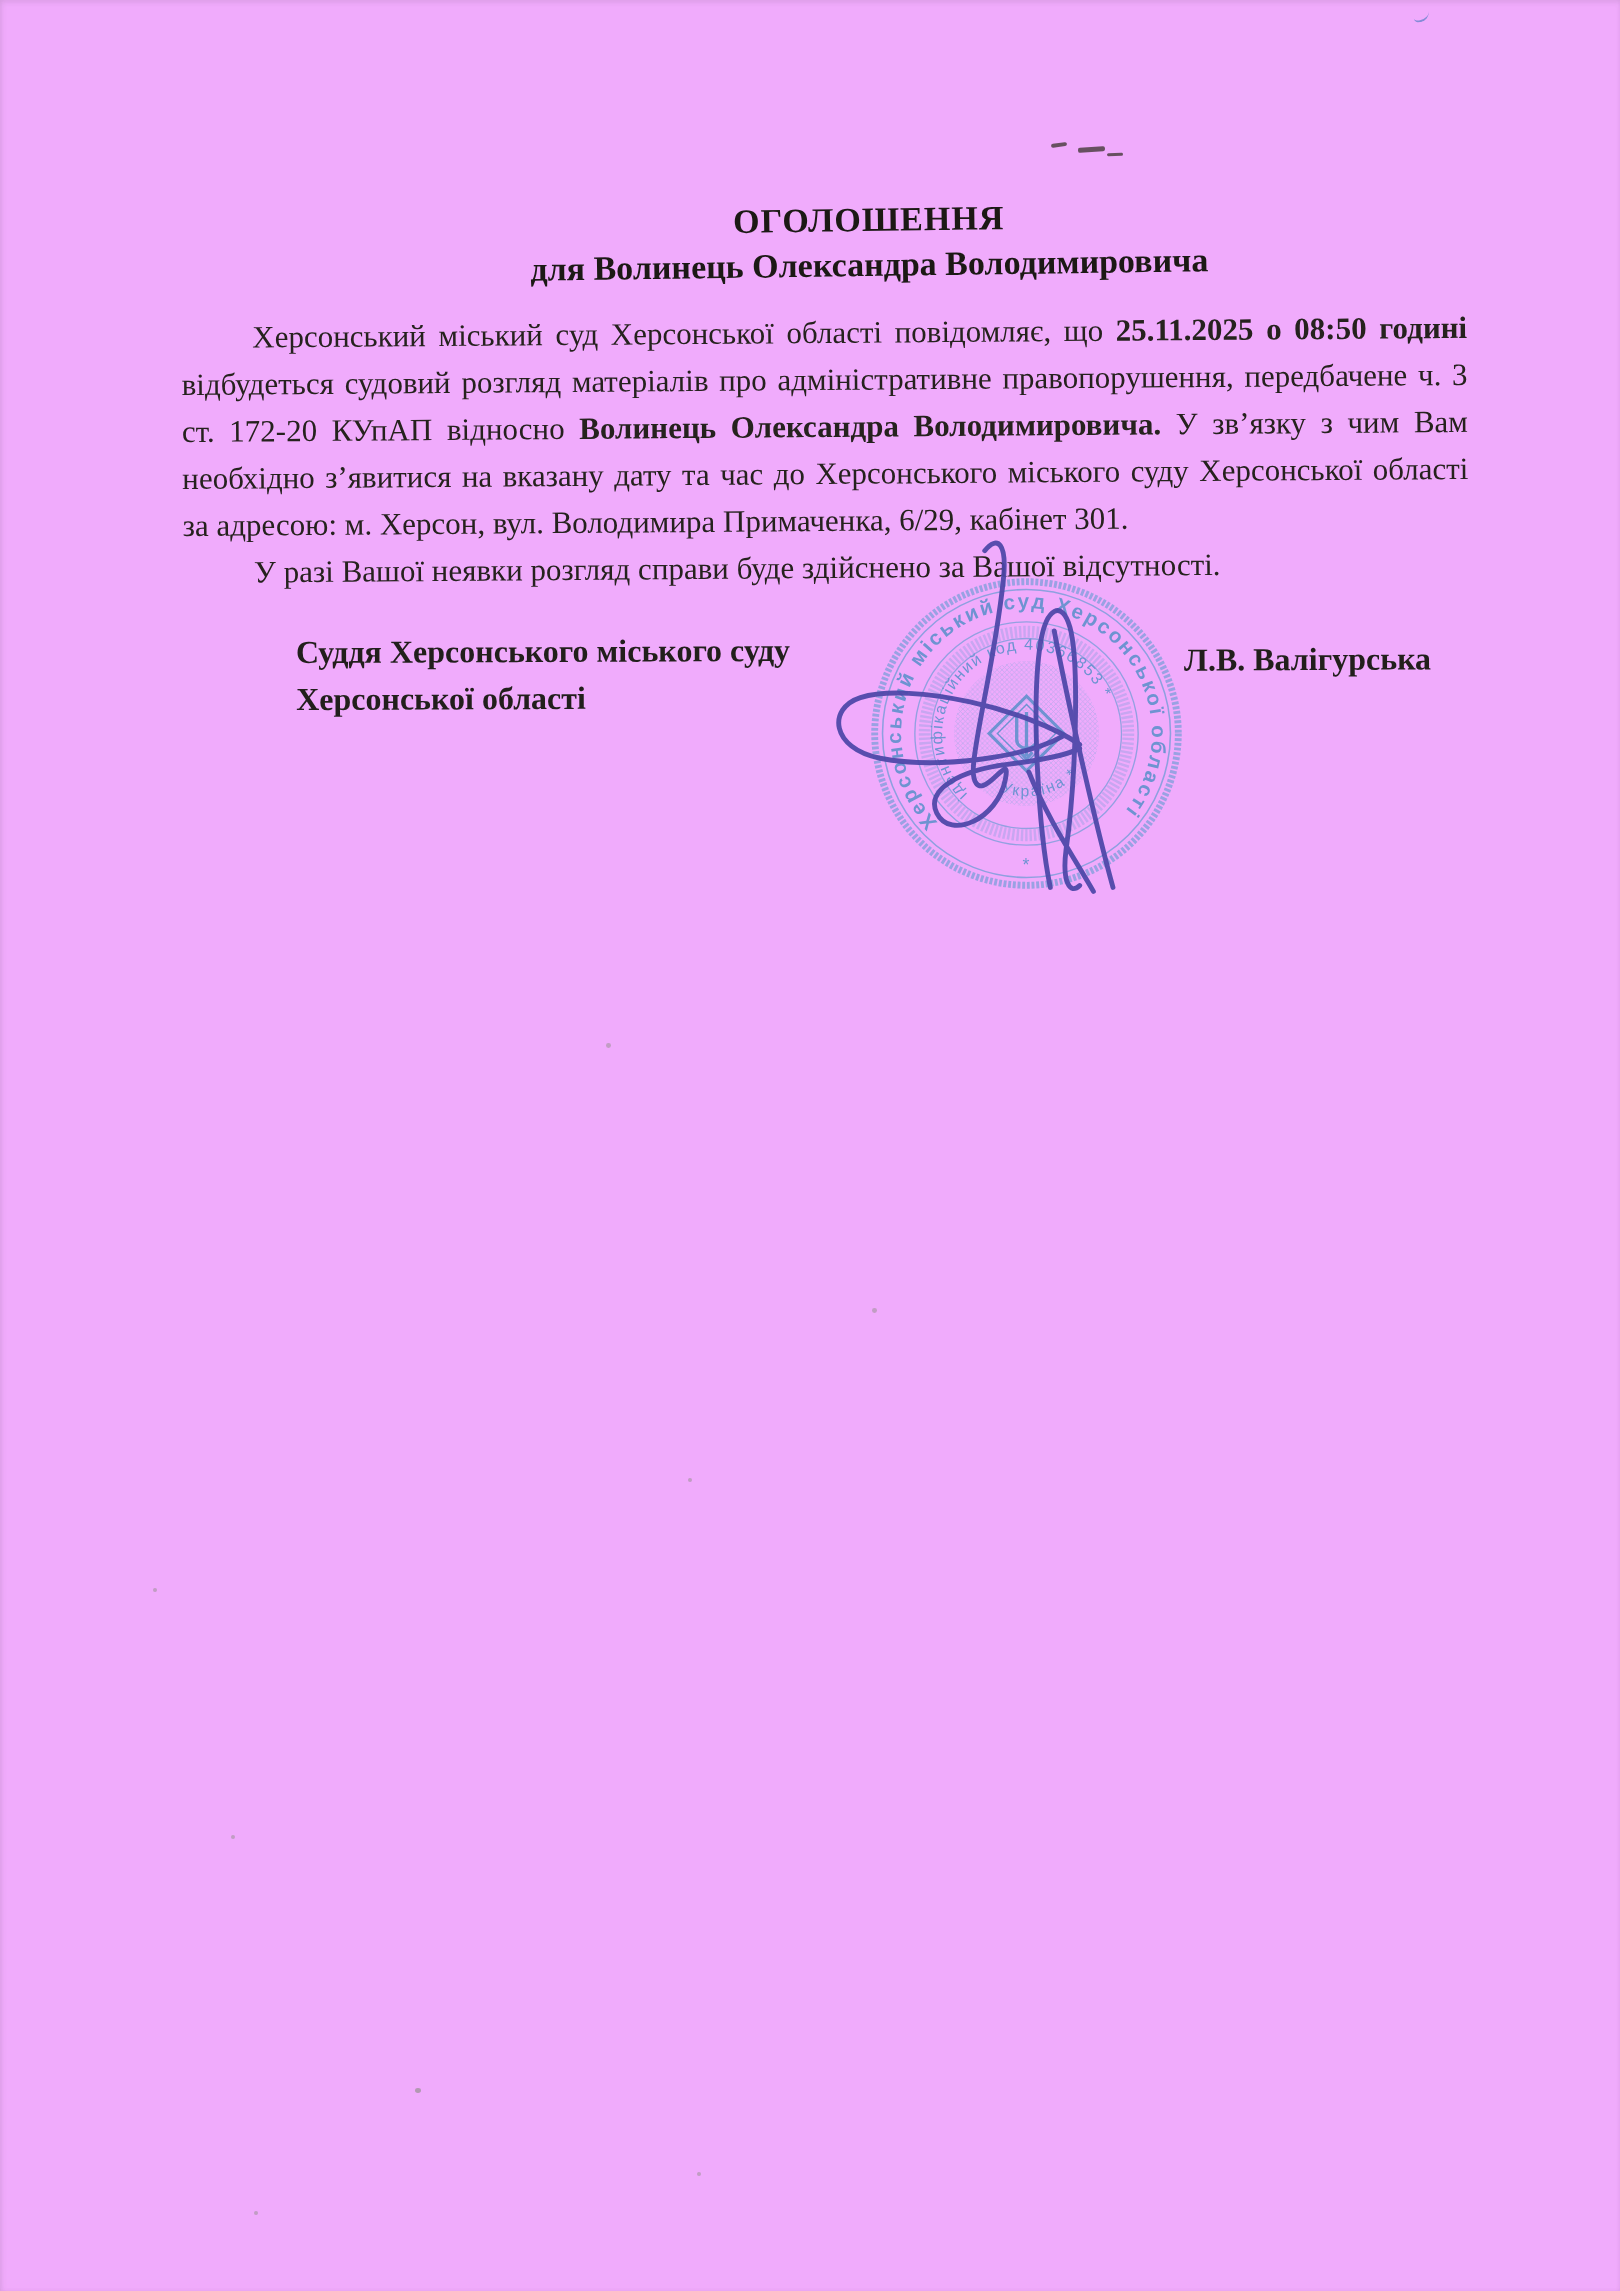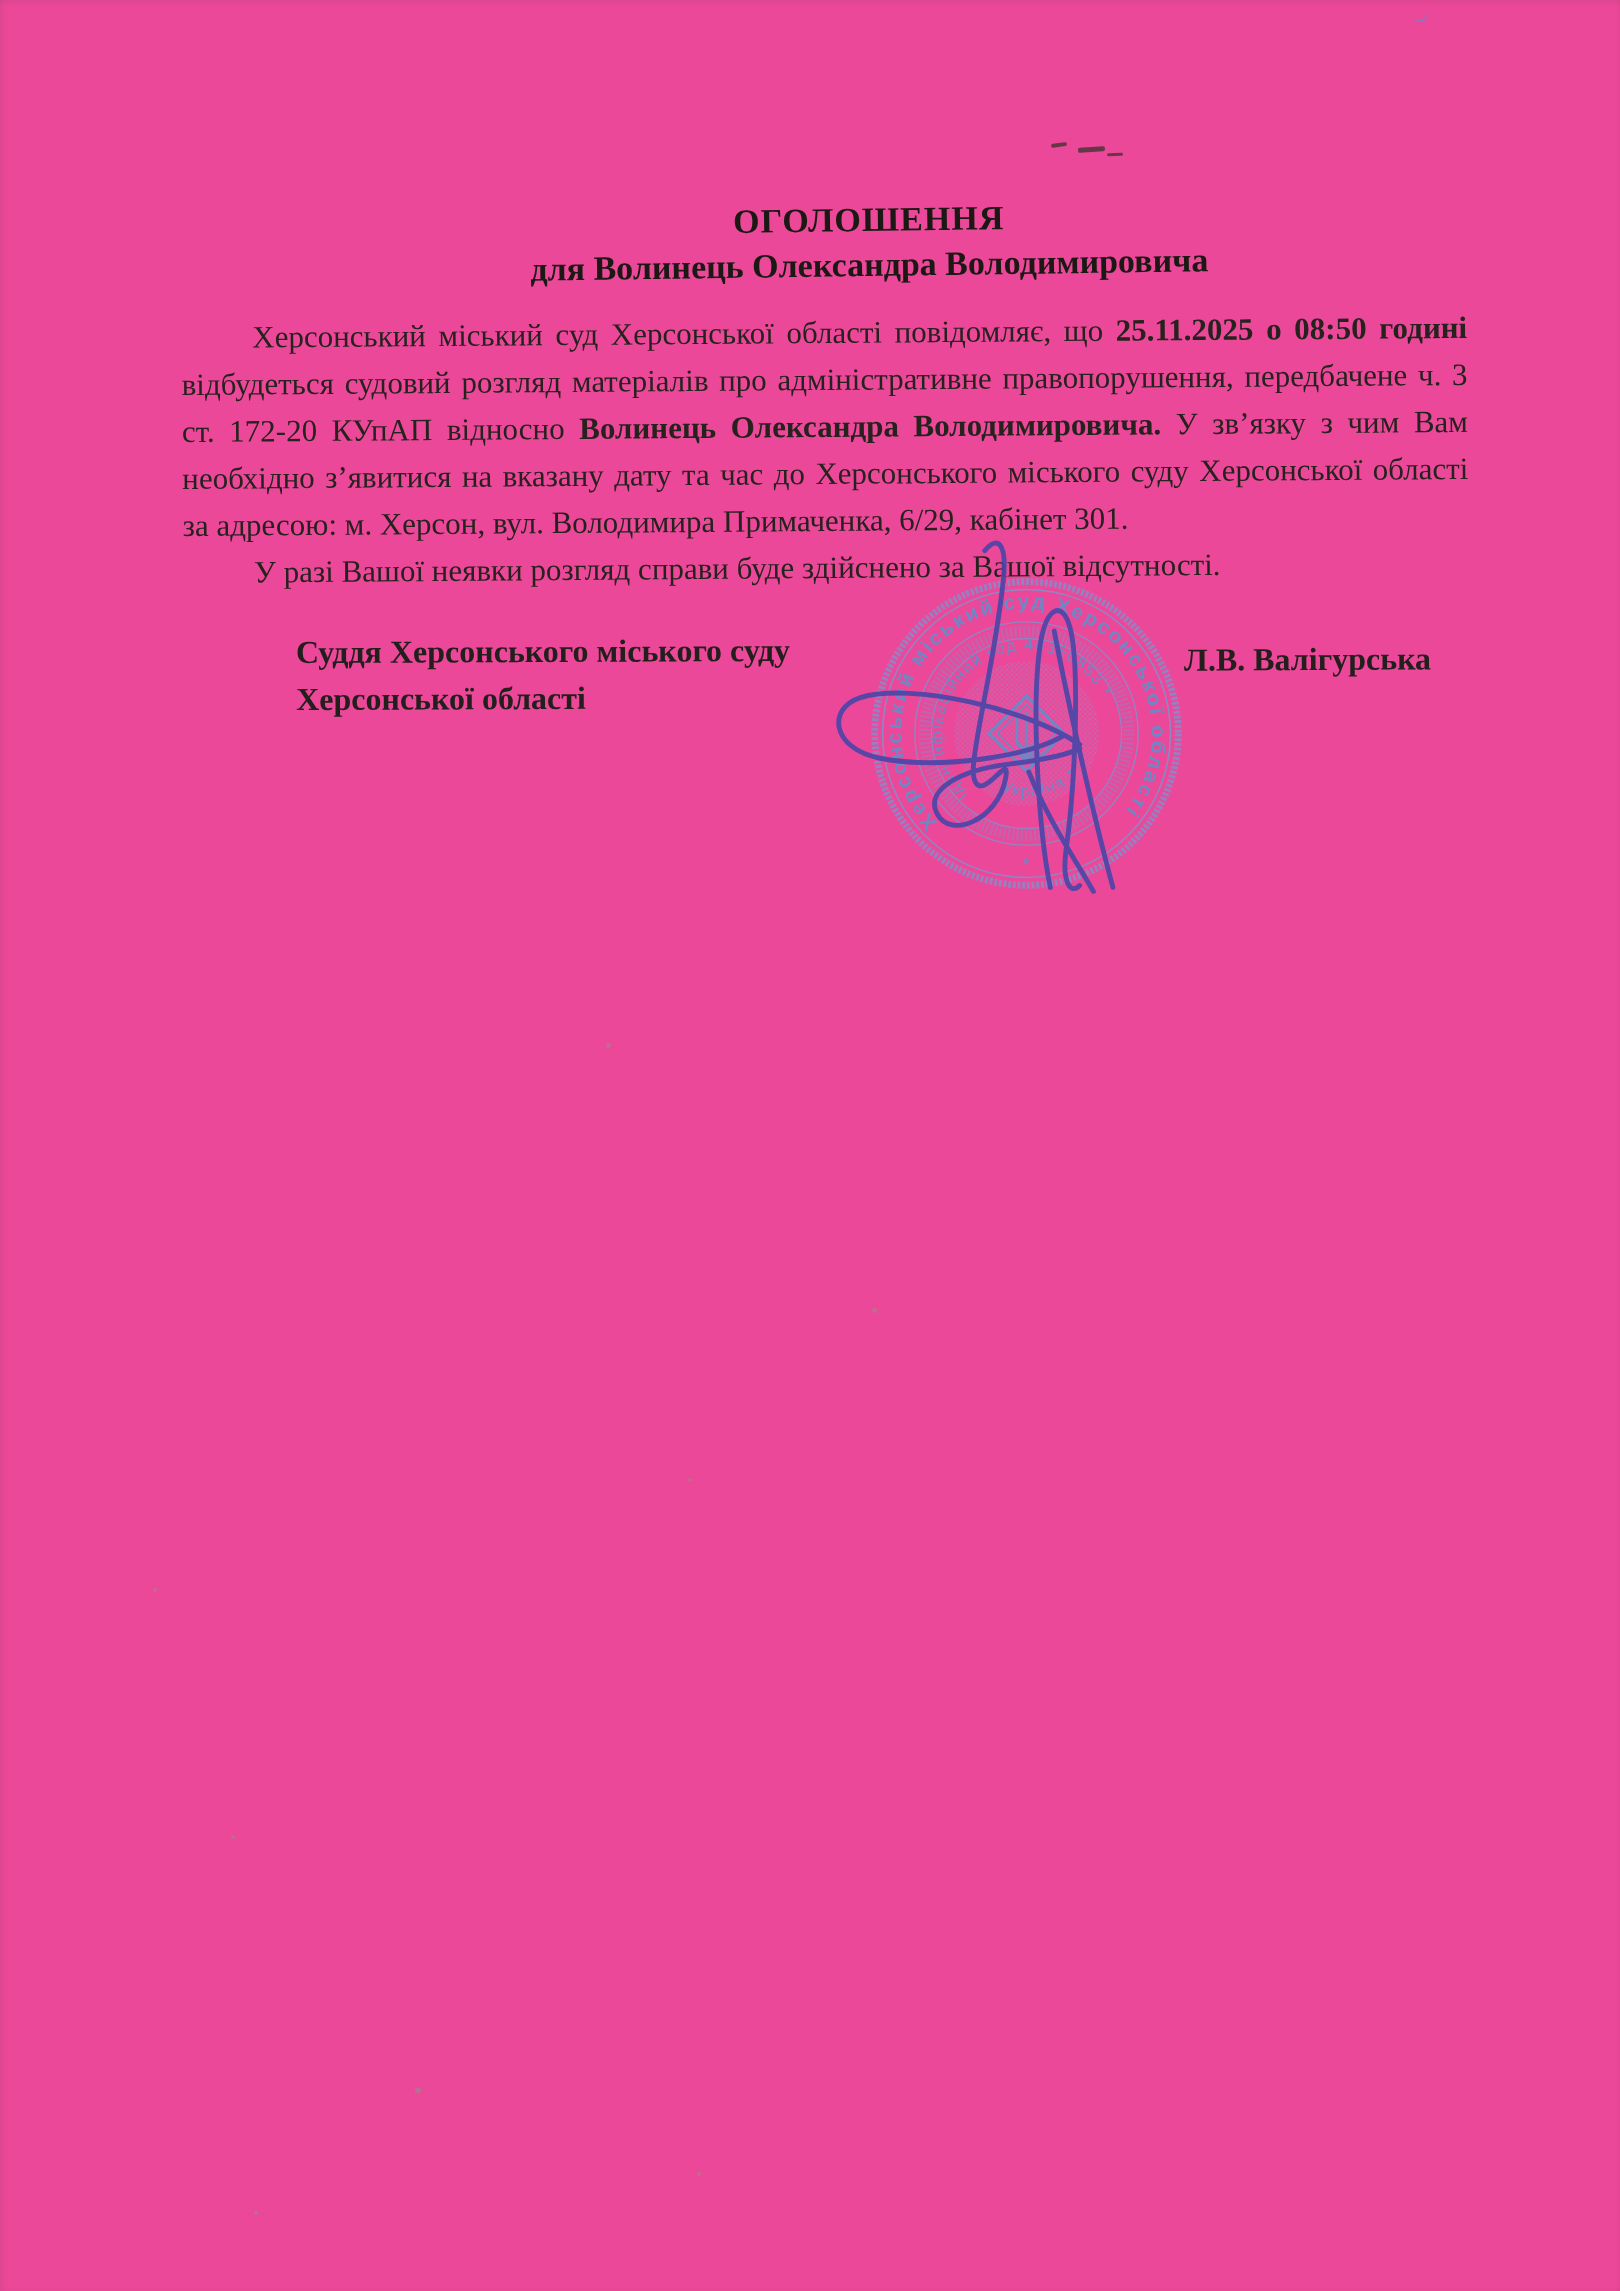--- a/index.html
+++ b/index.html
@@ -4,21 +4,21 @@
 <style>
   html, body {
     margin: 0;
     padding: 0;
     background: #ffffff;
   }
   .page {
     position: relative;
     width: 1620px;
     height: 2292px;
-    background: #ec4899;
+    background: #f0abfc;
     overflow: hidden;
     font-family: "Liberation Serif", "DejaVu Serif", serif;
     color: #211e1b;
     box-shadow: inset 0 2.9px 4.9px rgba(70,70,65,.08), inset 2.9px 0 4.9px rgba(70,70,65,.05), inset 0 -2px 3.9px rgba(70,70,65,.04);
   }
   .heading-wrap {
     position: absolute;
     left: 118px;
     right: 0;
     top: 201px;

